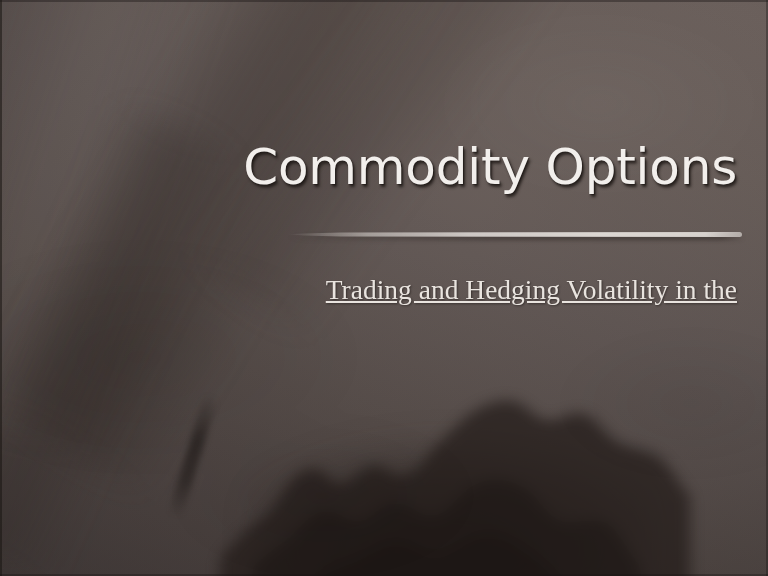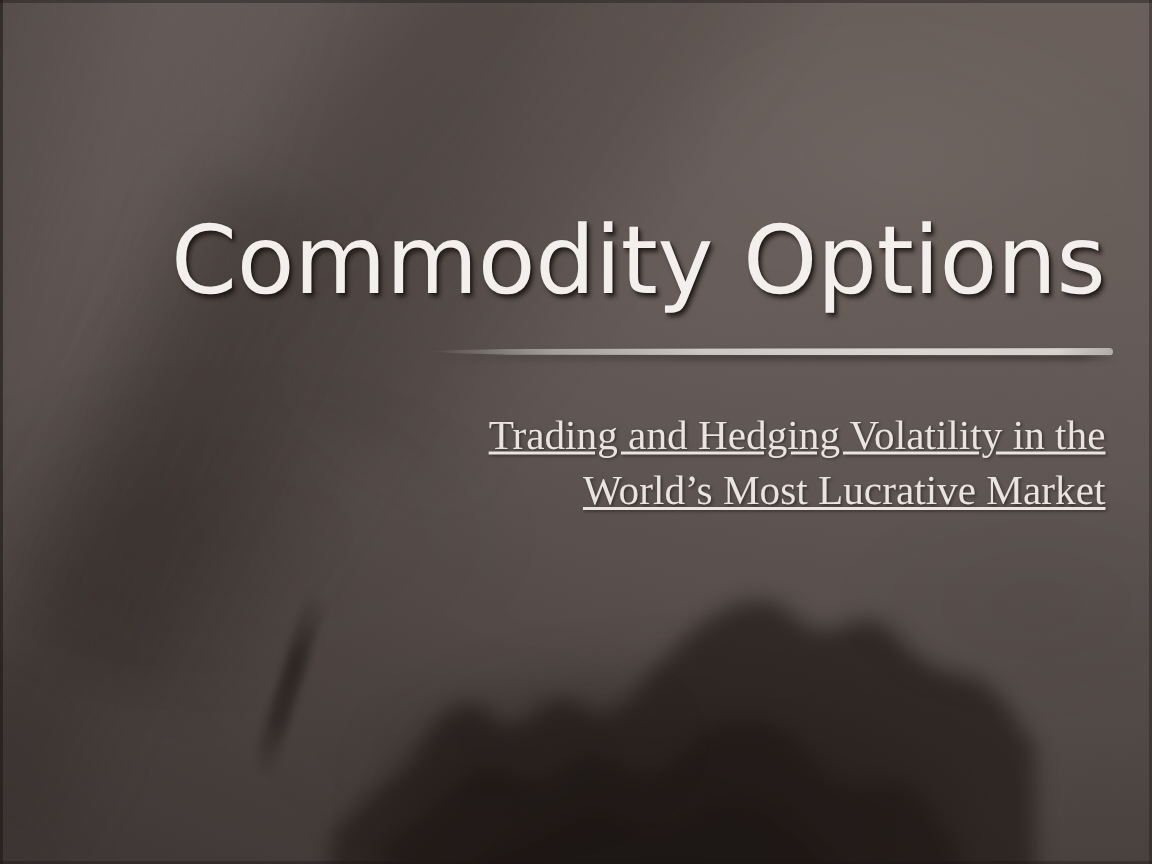--- a/index.html
+++ b/index.html
@@ -164,21 +164,21 @@
   }
 
   #title {
     position: absolute;
     left: 40px;
     top: 139px;
     width: 697px;
     text-align: right;
     font-family: "DejaVu Sans", sans-serif;
     font-weight: 400;
-    font-size: 63px;
+    font-size: 50px;
     line-height: 1.12;
     letter-spacing: -0.2px;
     color: #f2efec;
     text-shadow:
       2px 3px 3px rgba(26,20,18,0.78),
       1px 1px 1px rgba(26,20,18,0.55);
     white-space: nowrap;
   }
 
   #divider {
@@ -276,17 +276,16 @@
 
     <div id="title">Commodity Options</div>
 
     <div id="divider">
       <div class="rule-shadow"></div>
       <div class="rule"></div>
     </div>
 
     <div id="subtitle">
       <span class="line">Trading and Hedging Volatility in the</span>
-      <span class="line">World’s Most Lucrative Market</span>
     </div>
 
   </div>
 </div>
 
 </body></html>

